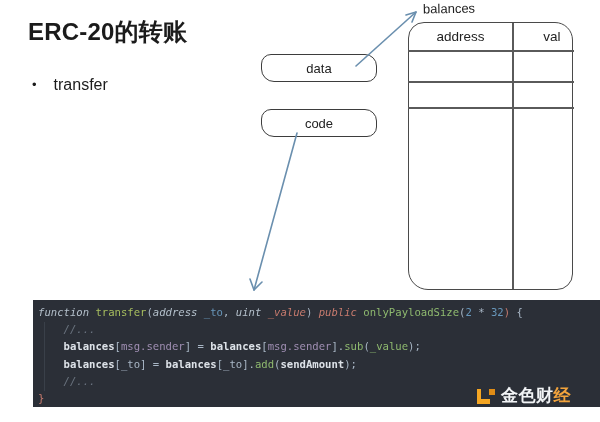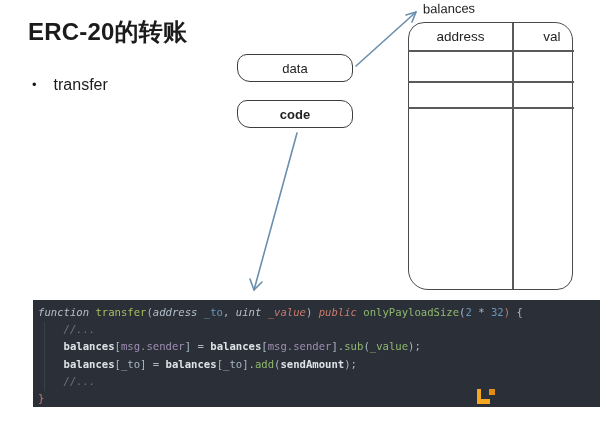--- a/index.html
+++ b/index.html
@@ -15,24 +15,24 @@
   .bullet-row{
     position:absolute;left:32px;top:76px;
     font-size:16px;color:#1b1b1b;display:flex;align-items:center;gap:17px;
   }
   .bullet-dot{font-size:13px;line-height:16px;}
   
   .hand-box{
     position:absolute;width:114px;height:26px;
     border:1.6px solid #3d3d3d;border-radius:10px 12px 10px 13px;
     display:flex;align-items:center;justify-content:center;
-    font-size:13px;color:#222;background:#fff;
+    font-size:13px;color:#222;background:#fff;margin-left:24px;
   }
   #data-box{left:237px;top:54px;}
-  #code-box{left:237px;top:100px;font-weight:bold;}
+  #code-box{left:237px;top:109px;}
   
   .balances-label{
     position:absolute;left:423px;top:1px;font-size:13px;color:#222;
     transform:rotate(-1deg);
   }
   .balances-table{
     position:absolute;left:408px;top:22px;width:165px;height:268px;
     border:1.7px solid #4a4a4a;border-radius:16px 18px 16px 20px;
     box-sizing:border-box;background:transparent;
   }
@@ -126,13 +126,14 @@
       <div class="code-line"><span class="tk-salmon">}</span></div>
     </div>
 </div>
 
 <div class="watermark">
   <div class="wm-logo">
     <div class="wm-left"></div>
     <div class="wm-bottom"></div>
     <div class="wm-dot"></div>
   </div>
+  <div class="wm-text"><span class="wm-white">金色财</span><span class="wm-orange">经</span></div>
 </div>
 
 </body></html>

